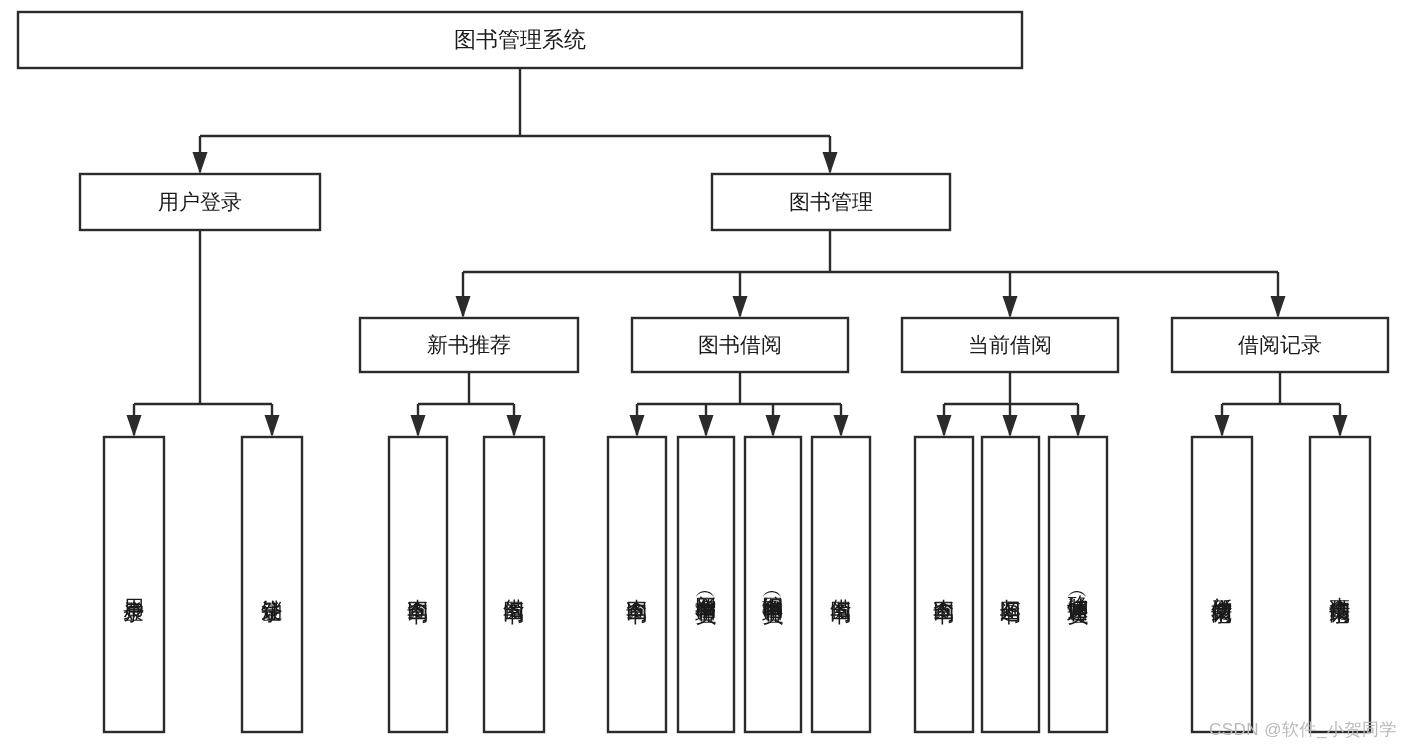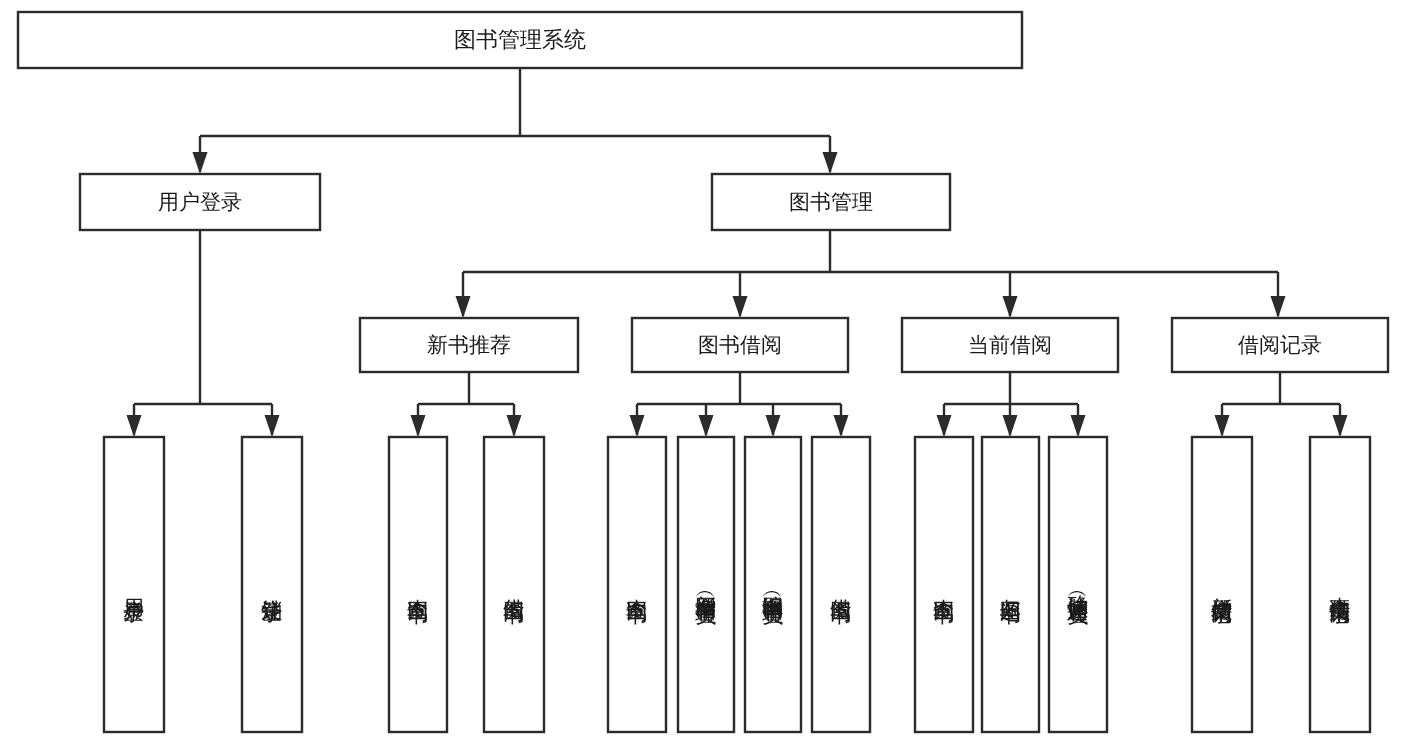--- a/index.html
+++ b/index.html
@@ -215,14 +215,15 @@
         <span class="leaf-label">确认归还（管理员）</span>
       </div>
       <div class="leaf-label-box" style="left: 1192px; top: 437px; width: 60px; height: 295px;">
         <span class="leaf-label">新增借阅记录</span>
       </div>
       <div class="leaf-label-box" style="left: 1310px; top: 437px; width: 60px; height: 295px;">
         <span class="leaf-label">查询借阅记录</span>
       </div>
     </div>
 
+  <div class="watermark">CSDN @软件_小贺同学</div>
 
 </div>
 
 </body></html>

